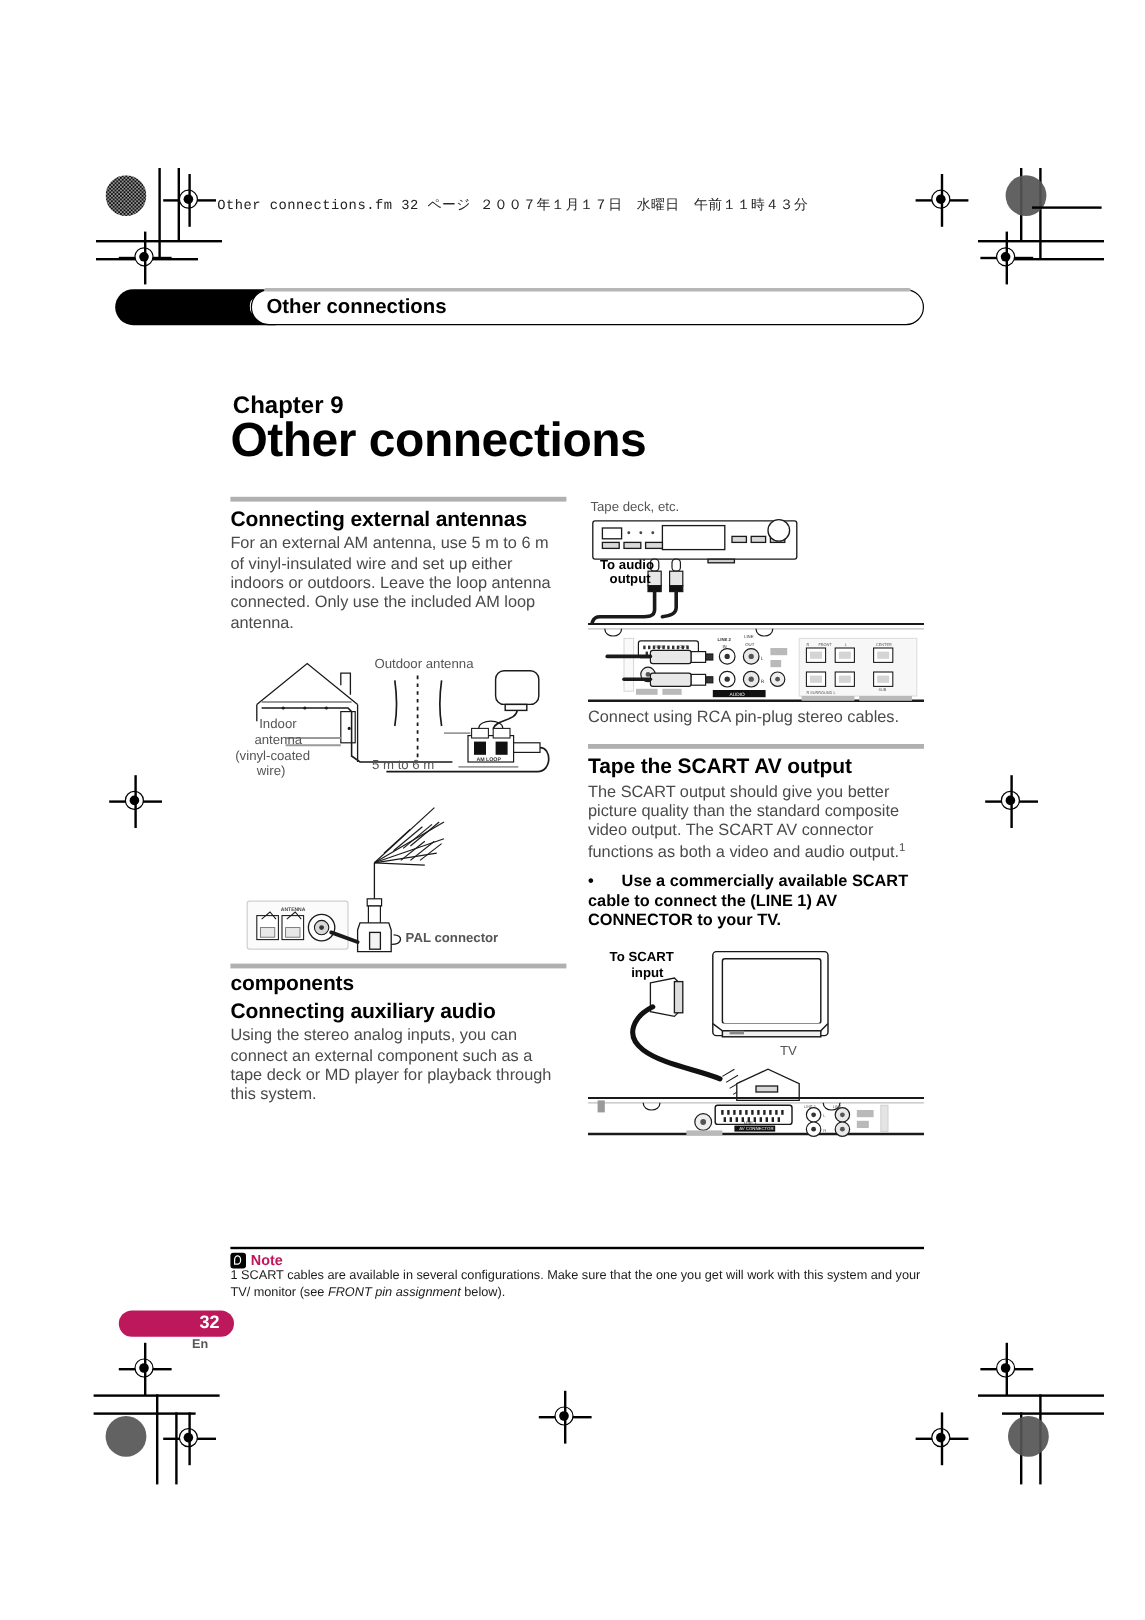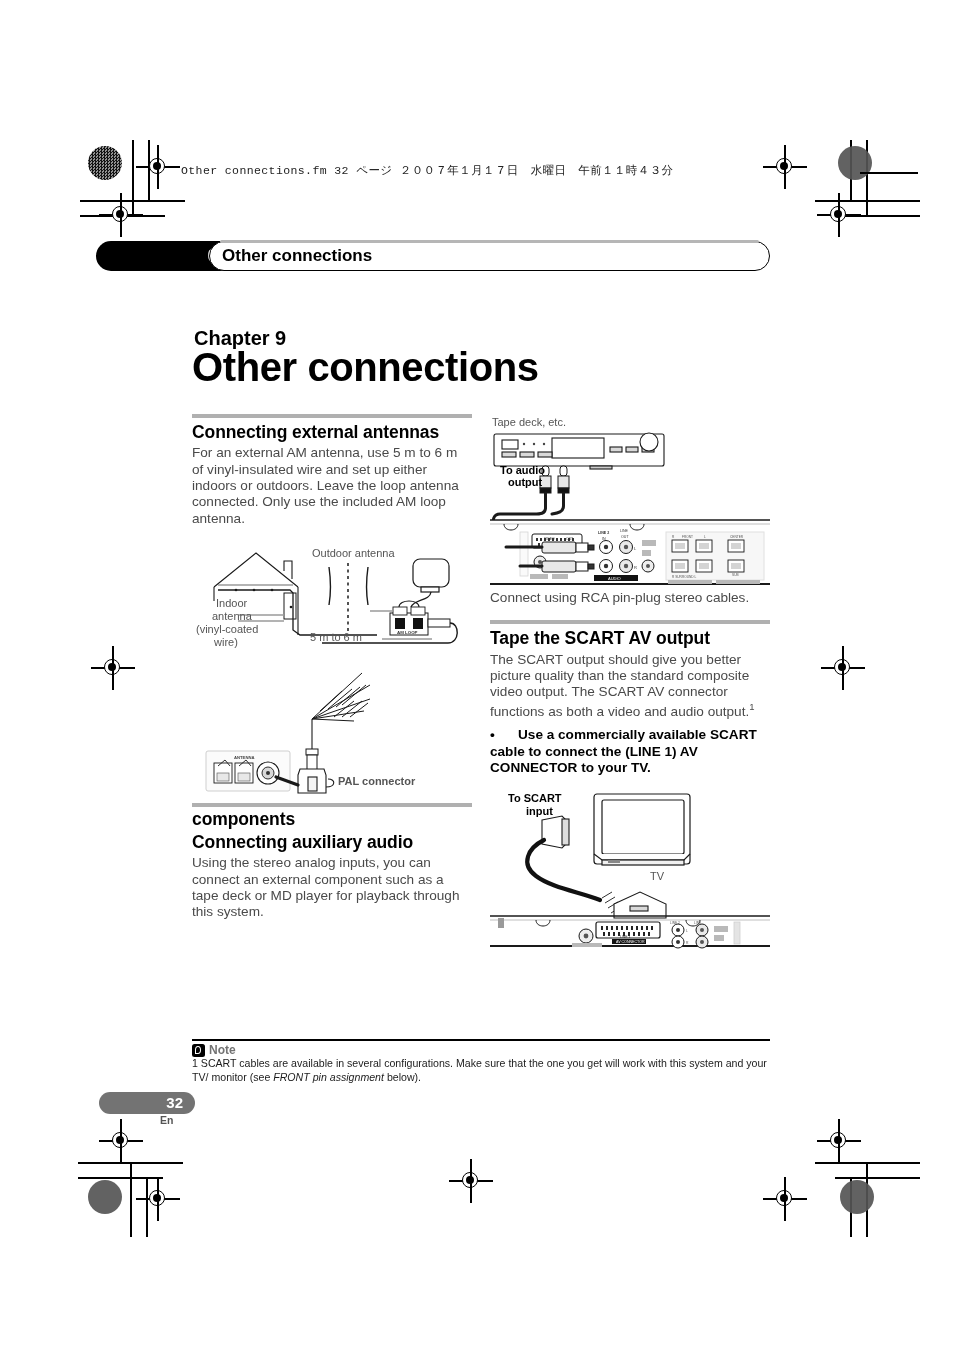--- a/index.html
+++ b/index.html
@@ -204,37 +204,37 @@
   }
   .notehead .badge::after {
     content: "";
     position: absolute;
     left: 3.4px; top: 2.2px;
     width: 6px; height: 8px;
     border: 1.6px solid #fff;
     border-radius: 50% 50% 50% 0;
     box-sizing: border-box;
   }
-  .notehead .txt { font-size: 12px; font-weight: bold; color: #737373; text-align: right; }
+  .notehead .txt { font-size: 12px; font-weight: bold; color: #be185d; text-align: right; }
   .notebody {
     position: absolute;
     left: 192px; top: 1057px;
     width: 580px;
     font-size: 10.6px;
     line-height: 1.28;
     color: #1c1c1c;
   }
   .notebody i { font-style: italic; }
 
   
   .pagenum {
     position: absolute;
     left: 99px; top: 1092px;
     width: 96px; height: 22px;
-    background: #737373;
+    background: #be185d;
     border-radius: 11px;
     color: #fff;
     font-size: 15px;
     font-weight: bold;
     text-align: right;
     line-height: 22px;
     padding-right: 12px;
     box-sizing: border-box;
   }
   .pagelang {

